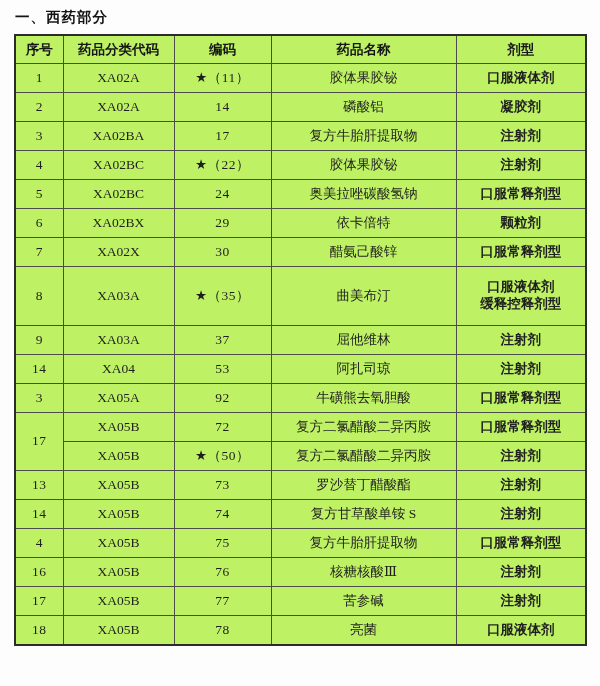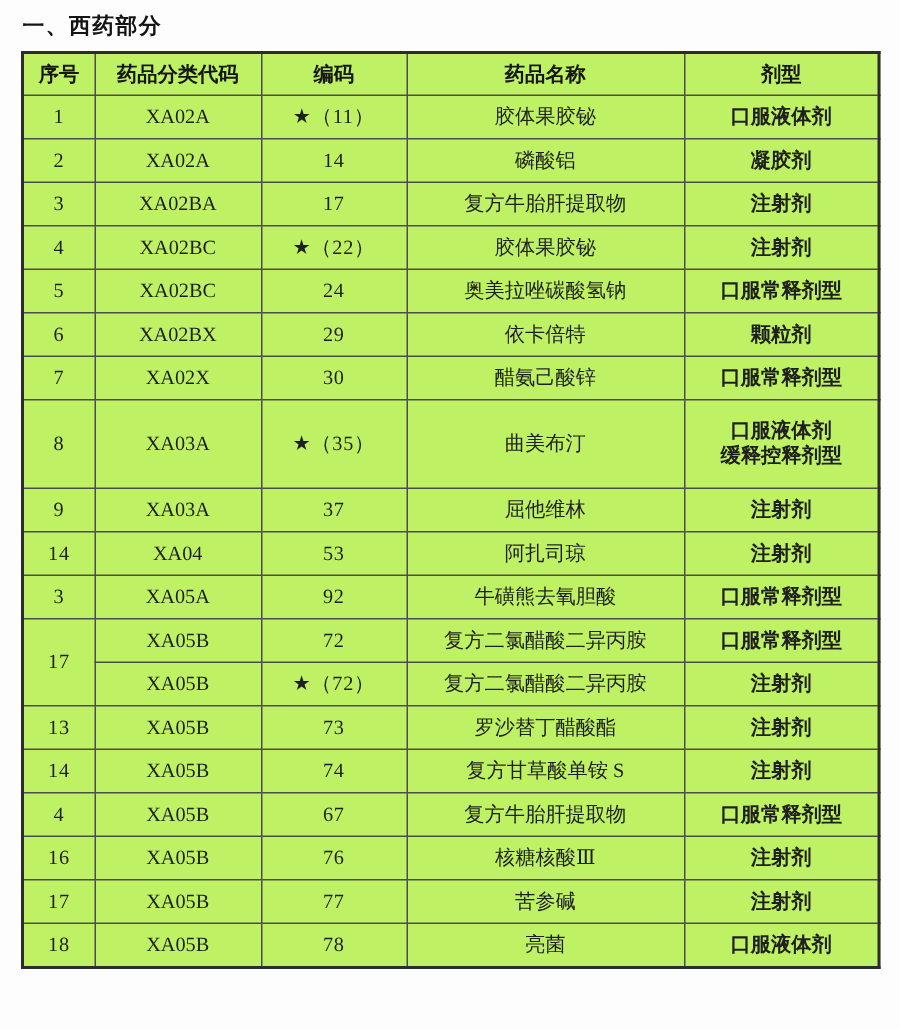--- a/index.html
+++ b/index.html
@@ -172,42 +172,42 @@
       </tr>
       <tr>
         <td class="num-cell" rowspan="2">17</td>
         <td>XA05B</td>
         <td class="num-cell">72</td>
         <td>复方二氯醋酸二异丙胺</td>
         <td class="form-cell">口服常释剂型</td>
       </tr>
       <tr>
         <td>XA05B</td>
-        <td class="num-cell">★（72）</td>
+        <td class="num-cell">★（50）</td>
         <td>复方二氯醋酸二异丙胺</td>
         <td class="form-cell">注射剂</td>
       </tr>
       <tr>
         <td class="num-cell">13</td>
         <td>XA05B</td>
         <td class="num-cell">73</td>
         <td>罗沙替丁醋酸酯</td>
         <td class="form-cell">注射剂</td>
       </tr>
       <tr>
         <td class="num-cell">14</td>
         <td>XA05B</td>
         <td class="num-cell">74</td>
         <td>复方甘草酸单铵 S</td>
         <td class="form-cell">注射剂</td>
       </tr>
       <tr>
         <td class="num-cell">4</td>
         <td>XA05B</td>
-        <td class="num-cell">67</td>
+        <td class="num-cell">75</td>
         <td>复方牛胎肝提取物</td>
         <td class="form-cell">口服常释剂型</td>
       </tr>
       <tr>
         <td class="num-cell">16</td>
         <td>XA05B</td>
         <td class="num-cell">76</td>
         <td>核糖核酸Ⅲ</td>
         <td class="form-cell">注射剂</td>
       </tr>

